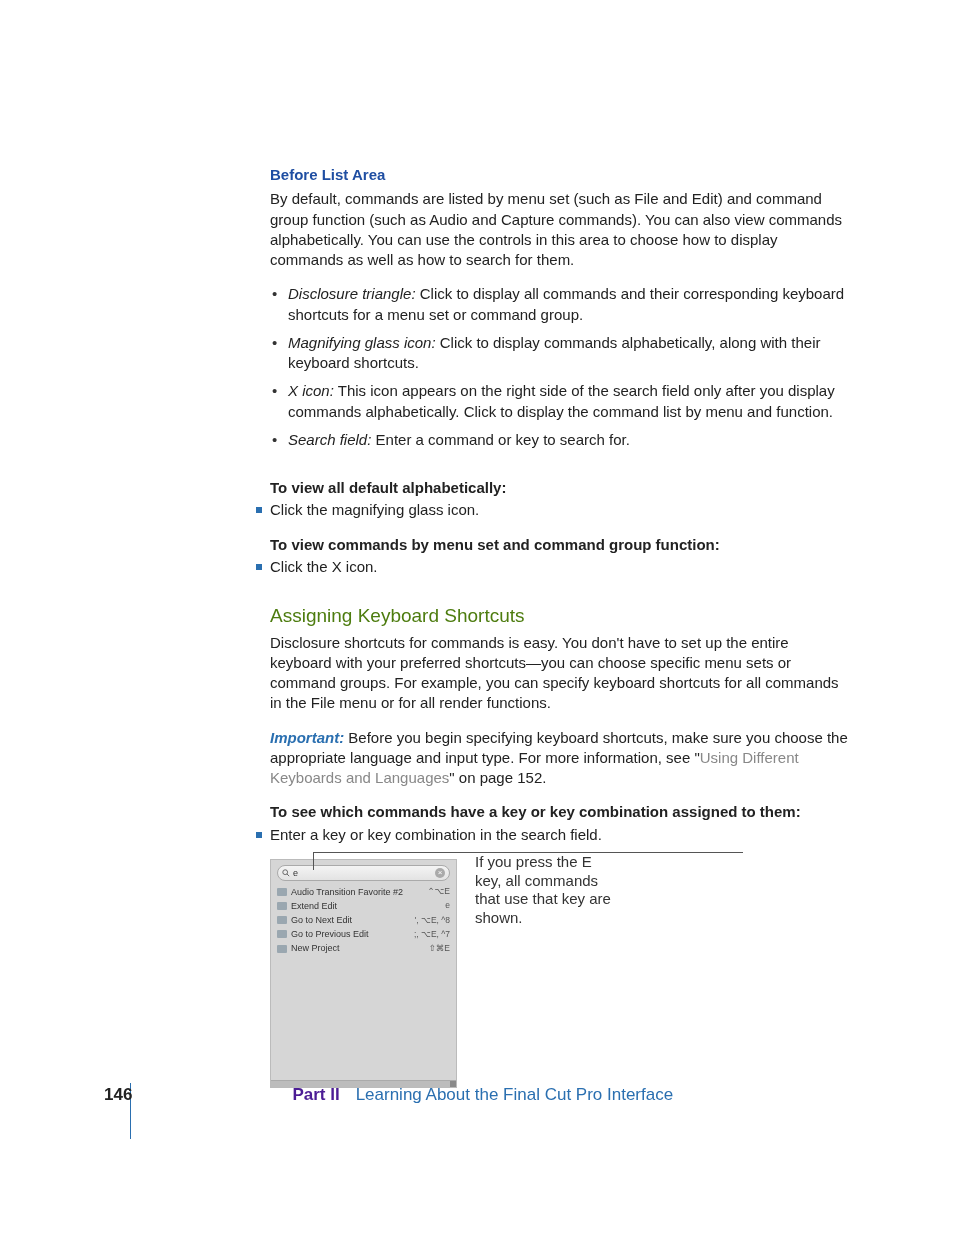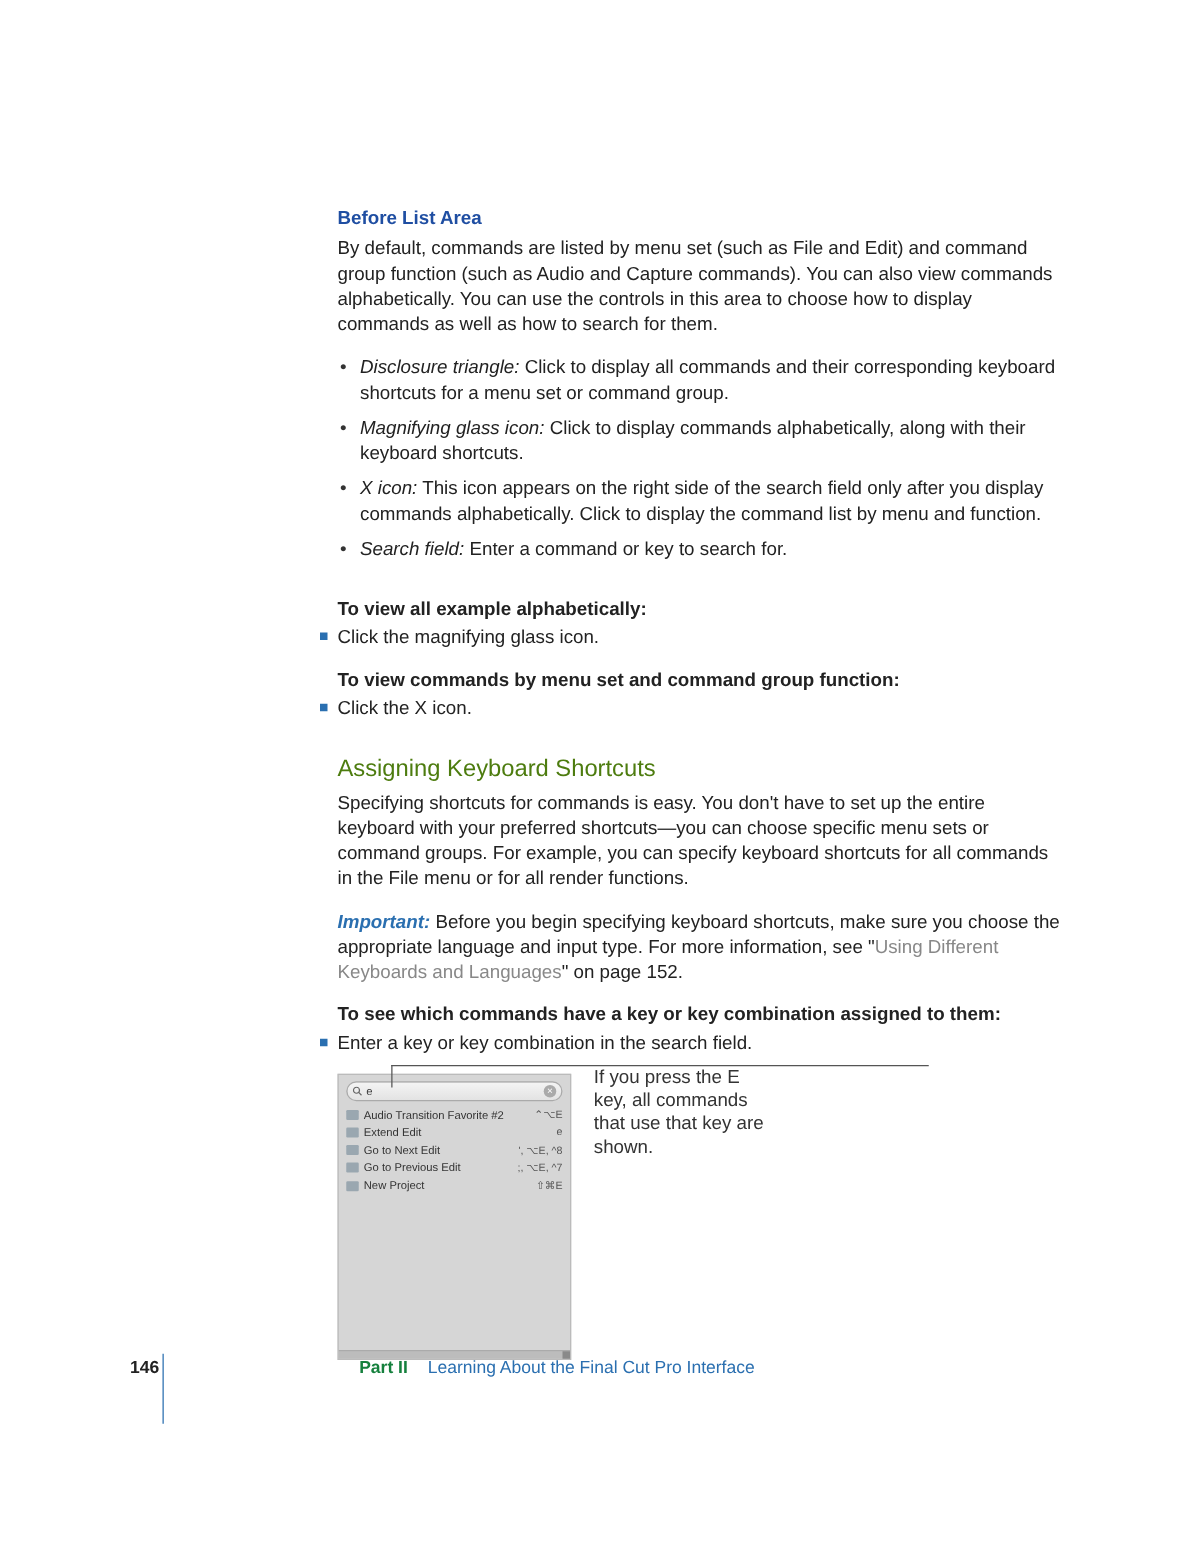--- a/index.html
+++ b/index.html
@@ -153,27 +153,27 @@
     justify-content: flex-end;
   }
   .ui-scroll .thumb {
     width: 6px; height: 6px;
     background: #8a8a8a;
   }
   .footer {
     position: absolute;
     left: 104px;
     top: 1084px;
-    font-size: 14px;
+    font-size: 17px;
     display: flex;
     align-items: baseline;
     gap: 10px;
   }
   .footer .pg { font-weight: 700; color: #222; }
-  .footer .part { font-weight: 700; color: #15803d; margin-left: 150px; }
+  .footer .part { font-weight: 700; color: #4c1d95; margin-left: 150px; }
   .footer .title { color: #2a6fb0; font-weight: 400; margin-left: 6px; }
   .vline {
     position: absolute;
     left: 130px;
     top: 1083px;
     width: 1px;
     height: 56px;
     background: #2a6fb0;
   }
   .step-head { font-weight: 600; margin-bottom: 2px; }
@@ -186,32 +186,32 @@
   <div class="h-blue-bold">Before List Area</div>
   <p>By default, commands are listed by menu set (such as File and Edit) and command group function (such as Audio and Capture commands). You can also view commands alphabetically. You can use the controls in this area to choose how to display commands as well as how to search for them.</p>
 
   <ul class="bullets">
     <li><span class="term">Disclosure triangle:</span><span>  Click to display all commands and their corresponding keyboard shortcuts for a menu set or command group.</span></li>
     <li><span class="term">Magnifying glass icon:</span><span>  Click to display commands alphabetically, along with their keyboard shortcuts.</span></li>
     <li><span class="term">X icon:</span><span>  This icon appears on the right side of the search field only after you display commands alphabetically. Click to display the command list by menu and function.</span></li>
     <li><span class="term">Search field:</span><span>  Enter a command or key to search for.</span></li>
   </ul>
 
-  <div class="step-head">To view all example alphabetically:</div>
+  <div class="step-head">To view all default alphabetically:</div>
   <ul class="step-list">
     <li>Click the magnifying glass icon.</li>
   </ul>
 
   <div class="step-head">To view commands by menu set and command group function:</div>
   <ul class="step-list">
     <li>Click the X icon.</li>
   </ul>
 
   <div class="h-blue-big">Assigning Keyboard Shortcuts</div>
-  <p>Specifying shortcuts for commands is easy. You don't have to set up the entire keyboard with your preferred shortcuts—you can choose specific menu sets or command groups. For example, you can specify keyboard shortcuts for all commands in the File menu or for all render functions.</p>
+  <p>Disclosure shortcuts for commands is easy. You don't have to set up the entire keyboard with your preferred shortcuts—you can choose specific menu sets or command groups. For example, you can specify keyboard shortcuts for all commands in the File menu or for all render functions.</p>
 
   <p>
     <span class="important">Important:</span><span>  Before you begin specifying keyboard shortcuts, make sure you choose the appropriate language and input type. For more information, see "</span><span class="link">Using Different Keyboards and Languages</span><span>" on page 152.</span>
   </p>
 
   <div class="step-head">To see which commands have a key or key combination assigned to them:</div>
   <ul class="step-list">
     <li>Enter a key or key combination in the search field.</li>
   </ul>
 

